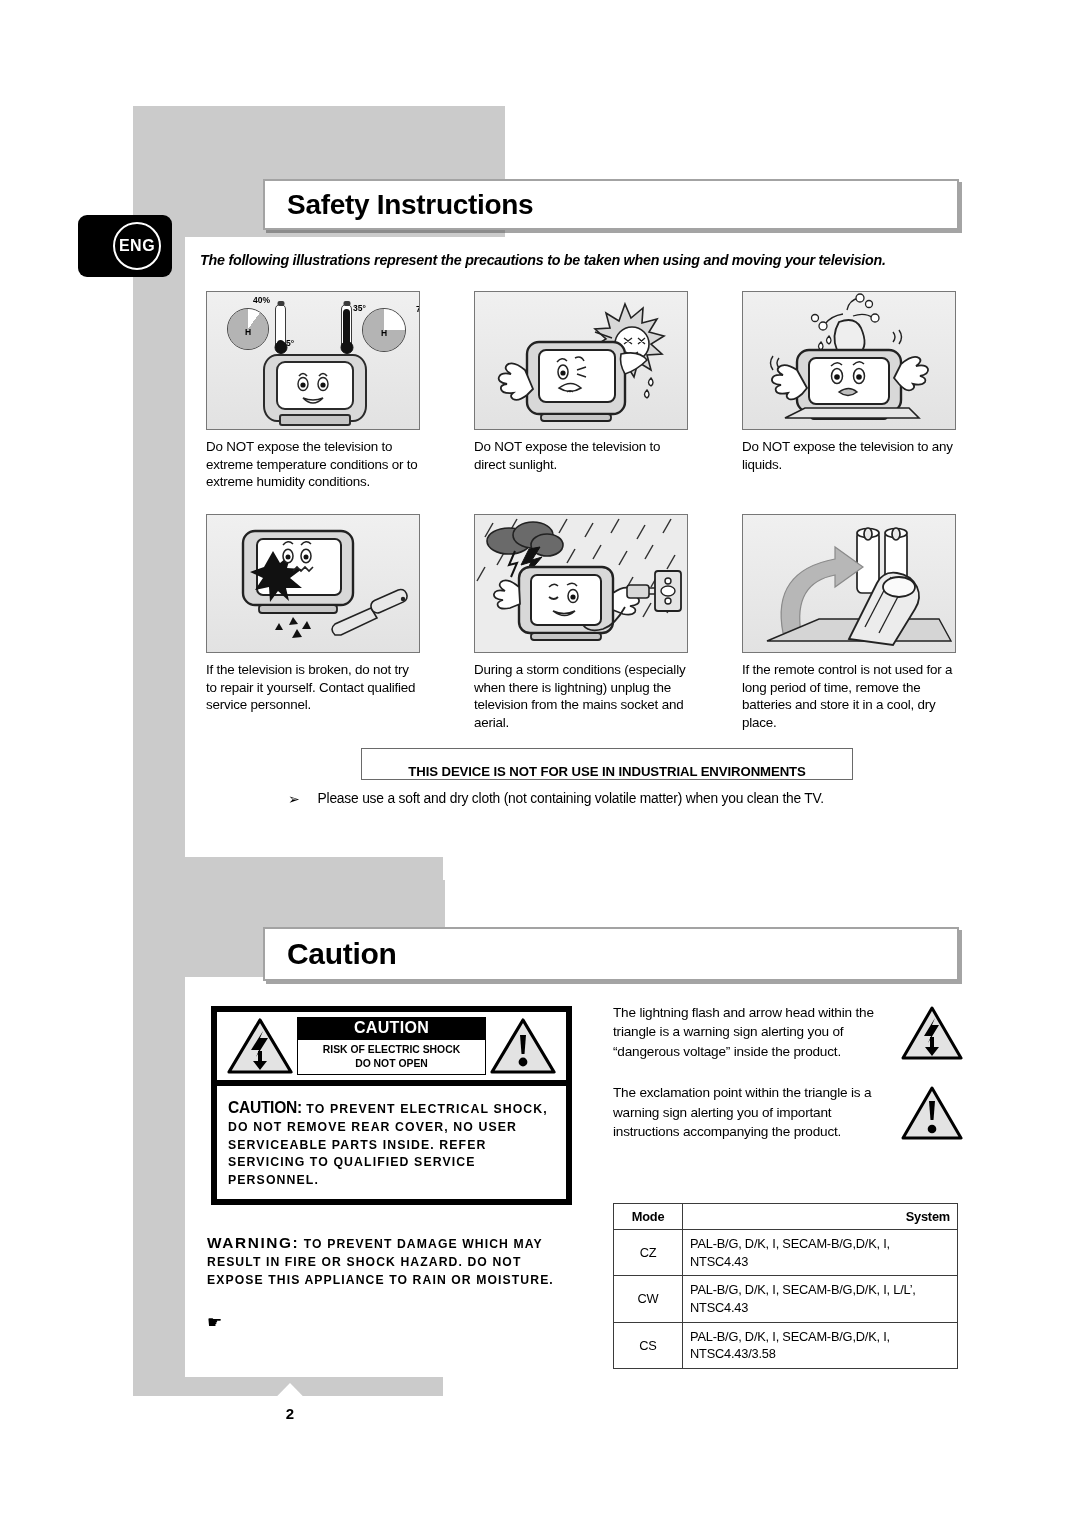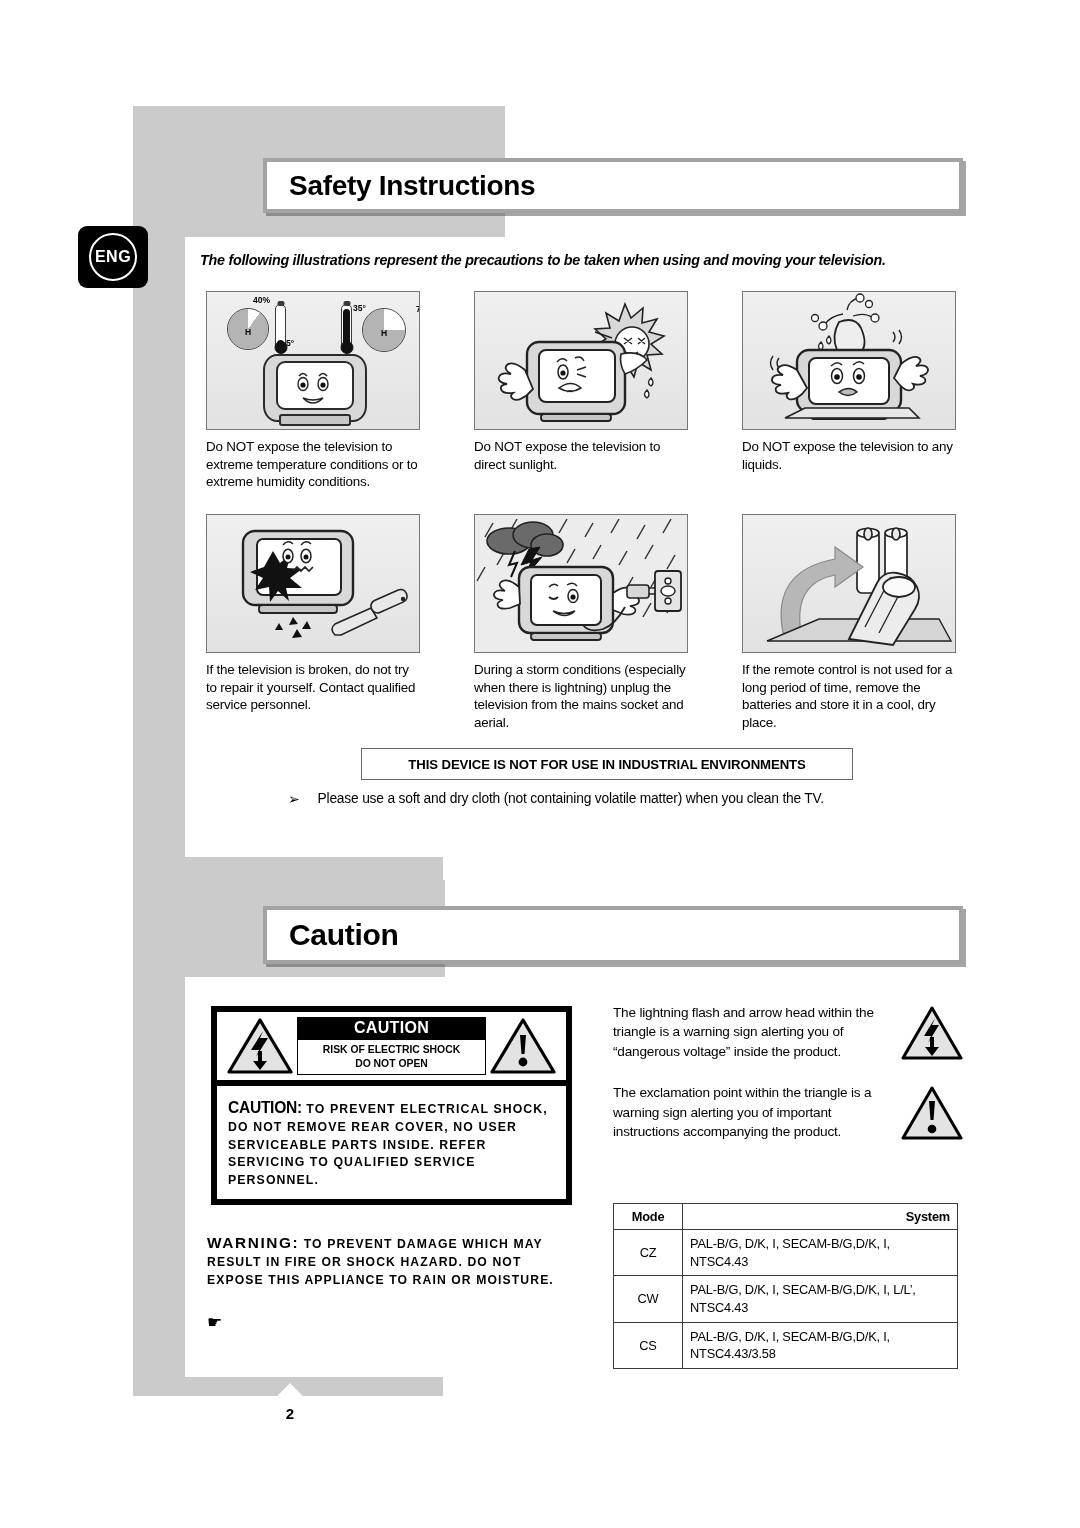--- a/index.html
+++ b/index.html
@@ -7,34 +7,34 @@
        font-family:"Liberation Sans","DejaVu Sans",sans-serif;color:#000;
        -webkit-font-smoothing:antialiased;}
 
   
   .page{position:absolute;left:0;top:0;width:1080px;height:1528px;overflow:hidden;}
 
   .gray-panel{position:absolute;left:133px;top:106px;width:310px;height:1290px;background:#cbcbcb;}
   .gray-top{position:absolute;left:133px;top:106px;width:372px;height:334px;background:#cbcbcb;}
   .gray-mid{position:absolute;left:133px;top:880px;width:312px;height:98px;background:#cbcbcb;}
 
-  .eng-badge{position:absolute;left:78px;top:226px;width:70px;height:62px;background:#000;
-             border-radius:9px;display:flex;align-items:center;justify-content:center;}
+  .eng-badge{position:absolute;left:78px;top:215px;width:70px;height:62px;background:#000;
+             border-radius:9px;display:flex;align-items:center;justify-content:center;padding-left:24px;}
   .eng-circle{width:44px;height:44px;border:2.5px solid #fff;border-radius:50%;
               display:flex;align-items:center;justify-content:center;}
   .eng-circle span{color:#fff;font-size:16px;font-weight:bold;letter-spacing:.5px;}
 
   
   .white-panel{position:absolute;background:#fff;}
   .panel-safety{left:185px;top:237px;width:790px;height:620px;}
   .panel-caution{left:185px;top:977px;width:790px;height:400px;}
 
   
-  .title-bar{position:absolute;background:#fff;border:4px solid #a3a3a3;
-             box-shadow:3px 3px 0 rgba(90,90,90,.55);display:flex;align-items:center;}
+  .title-bar{position:absolute;background:#fff;border:2px solid #a3a3a3;
+             box-shadow:3px 3px 0 rgba(90,90,90,.55);display:flex;align-items:center;margin-top:21px;}
   .title-bar h1{margin:0;padding:0 0 0 22px;font-size:28px;font-weight:bold;letter-spacing:-.3px;}
   .bar-safety{left:263px;top:158px;width:692px;height:47px;}
   .bar-caution{left:263px;top:906px;width:692px;height:50px;}
   .bar-caution h1{font-size:30px;}
 
   
   .intro{position:absolute;left:200px;top:252px;width:770px;
          font-size:14.3px;font-weight:bold;font-style:italic;letter-spacing:-.25px;}
 
   
@@ -64,21 +64,21 @@
   .thermo{position:absolute;width:9px;border:1.3px solid #3a3a3a;background:#fff;border-radius:5px;}
   .thermo .bulb{position:absolute;left:50%;bottom:-5px;transform:translateX(-50%);
                 width:11px;height:11px;border-radius:50%;background:#111;border:1.3px solid #111;}
   .thermo .merc{position:absolute;left:1px;right:1px;bottom:0;background:#111;border-radius:4px;}
   .thermo .hat{position:absolute;left:50%;top:-4px;transform:translateX(-50%);
                width:7px;height:5px;background:#3a3a3a;border-radius:2px;}
   .tmark{position:absolute;font-size:8.5px;font-weight:bold;}
 
   
   .industrial{position:absolute;left:361px;top:748px;width:490px;height:30px;
-              border:1.6px solid #6a6a6a;background:#fff;display:flex;align-items:center;
+              border:1.6px solid #6a6a6a;background:#fff;display:flex;align-items:flex-end;
               justify-content:center;}
   .industrial span{font-size:13.2px;font-weight:bold;letter-spacing:-.1px;}
 
   .bullet-line{position:absolute;left:288px;top:791px;width:680px;display:flex;gap:18px;
                align-items:flex-start;font-size:13.8px;letter-spacing:-.2px;}
   .arrow-glyph{font-size:14px;line-height:1;transform:translateY(1px);}
 
   
   .caution-label{position:absolute;left:211px;top:1006px;width:349px;
                  border:6px solid #000;background:#fff;}

